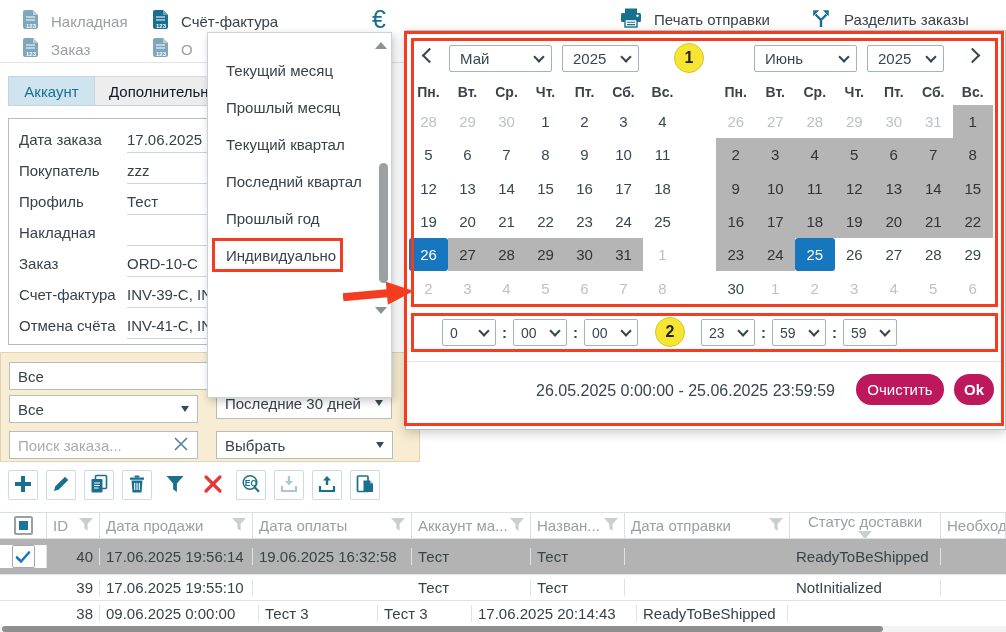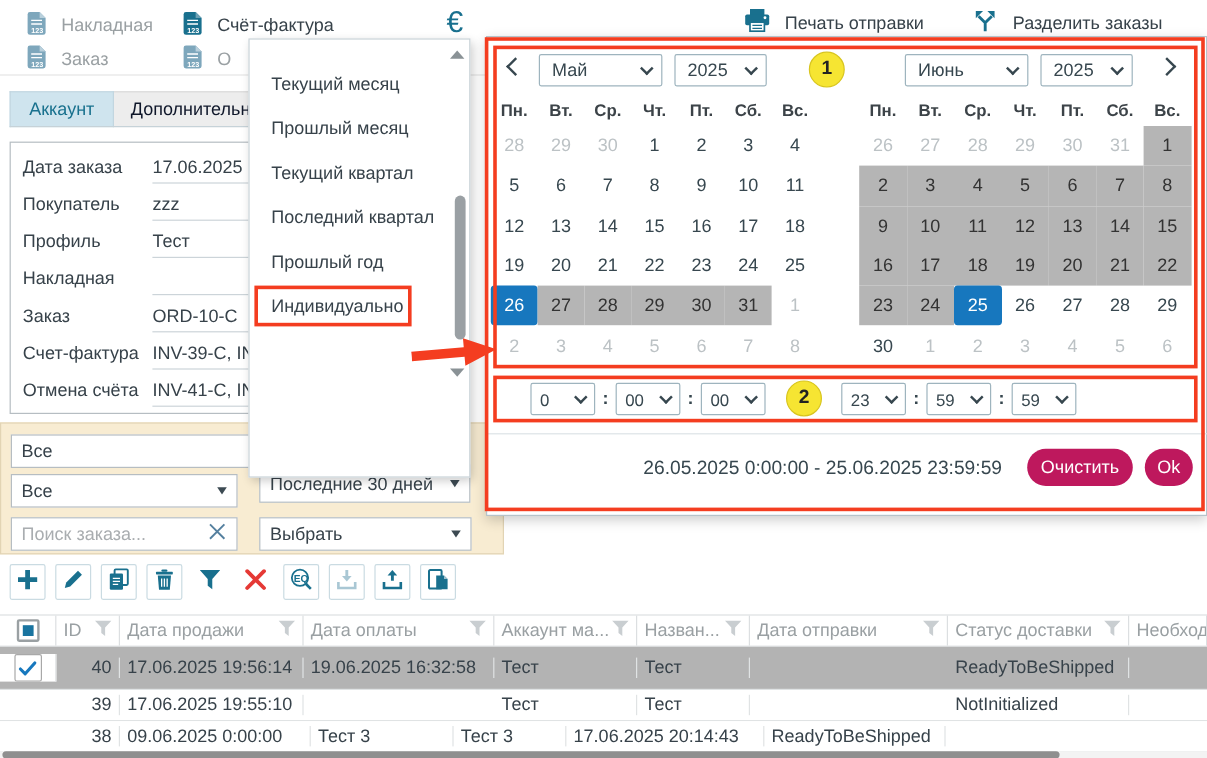--- a/index.html
+++ b/index.html
@@ -74,21 +74,21 @@
 .dc.sel{background:#1777be;color:#fff;border-radius:3px}
 .timegroup{position:absolute;top:288px;display:flex;align-items:center}
 #tg-start{left:36px}
 #tg-end{left:295px}
 .tsel{width:54px;height:27px;border:1px solid #9eb4be;border-radius:2px;display:flex;align-items:center;justify-content:space-between;padding:0 7px;background:#fff;font-size:14px;color:#37474f}
 .tcolon{margin:0 6px;font-weight:bold;color:#37474f}
 #popup-sep{position:absolute;left:0;top:330px;width:601px;height:1px;background:#dde3e6}
 #range-text{position:absolute;right:170px;top:351px;font-size:16px;color:#37474f;white-space:nowrap}
 .bluebtn{position:absolute;top:343px;height:31px;border-radius:16px;background:#be185d;color:#fff;display:flex;align-items:center;justify-content:center;font-size:15px;cursor:pointer}
 #btn-clear{left:450px;width:88px}
-#btn-ok{left:548px;width:40px;font-weight:normal}
+#btn-ok{left:548px;width:40px;font-weight:bold}
 
 #gtb{position:absolute;left:8px;top:470px;display:flex;gap:8px}
 .gbtn{width:30px;height:30px;border:1px solid #cadbe2;border-radius:2px;display:flex;align-items:center;justify-content:center;background:#fff}
 .gbtn.nob{border-color:transparent}
 
 #table{position:absolute;left:0;top:512px;width:1006px}
 .hrow{display:flex;height:27px;border-top:1px solid #dcdfe1;border-bottom:1px solid #dcdfe1;align-items:stretch}
 .thcb{width:47px;display:flex;align-items:center;justify-content:center;border-right:1px solid #dcdfe1;flex:0 0 auto}
 .th{display:flex;align-items:center;justify-content:space-between;padding:0 6px;color:#9aa0a3;border-right:1px solid #dcdfe1;overflow:hidden;white-space:nowrap;flex:0 0 auto}
 .indet{width:19px;height:19px;border:2px solid #9aa0a3;border-radius:2px;display:flex;align-items:center;justify-content:center;background:#fff}
@@ -513,21 +513,21 @@
           <span><svg width="14" height="13" viewBox="0 0 14 13">
               <path d="M0 0h14L8.6 6v7L5.4 10.6V6z" fill="#c9ced1"></path>
             </svg></span>
         </div>
         <div class="th" style="width: 165px;">
           <span>Дата отправки</span>
           <span><svg width="14" height="13" viewBox="0 0 14 13">
               <path d="M0 0h14L8.6 6v7L5.4 10.6V6z" fill="#c9ced1"></path>
             </svg></span>
         </div>
-        <div class="th" style="width: 151px;">
+        <div class="th" style="width: 151px; flex-direction: column;">
           <span>Статус доставки</span>
           <span><svg width="14" height="13" viewBox="0 0 14 13">
               <path d="M0 0h14L8.6 6v7L5.4 10.6V6z" fill="#c9ced1"></path>
             </svg></span>
         </div>
         <div class="th" style="width: 65px;">
           <span>Необход</span>
         </div>
       </div>
     <div>

